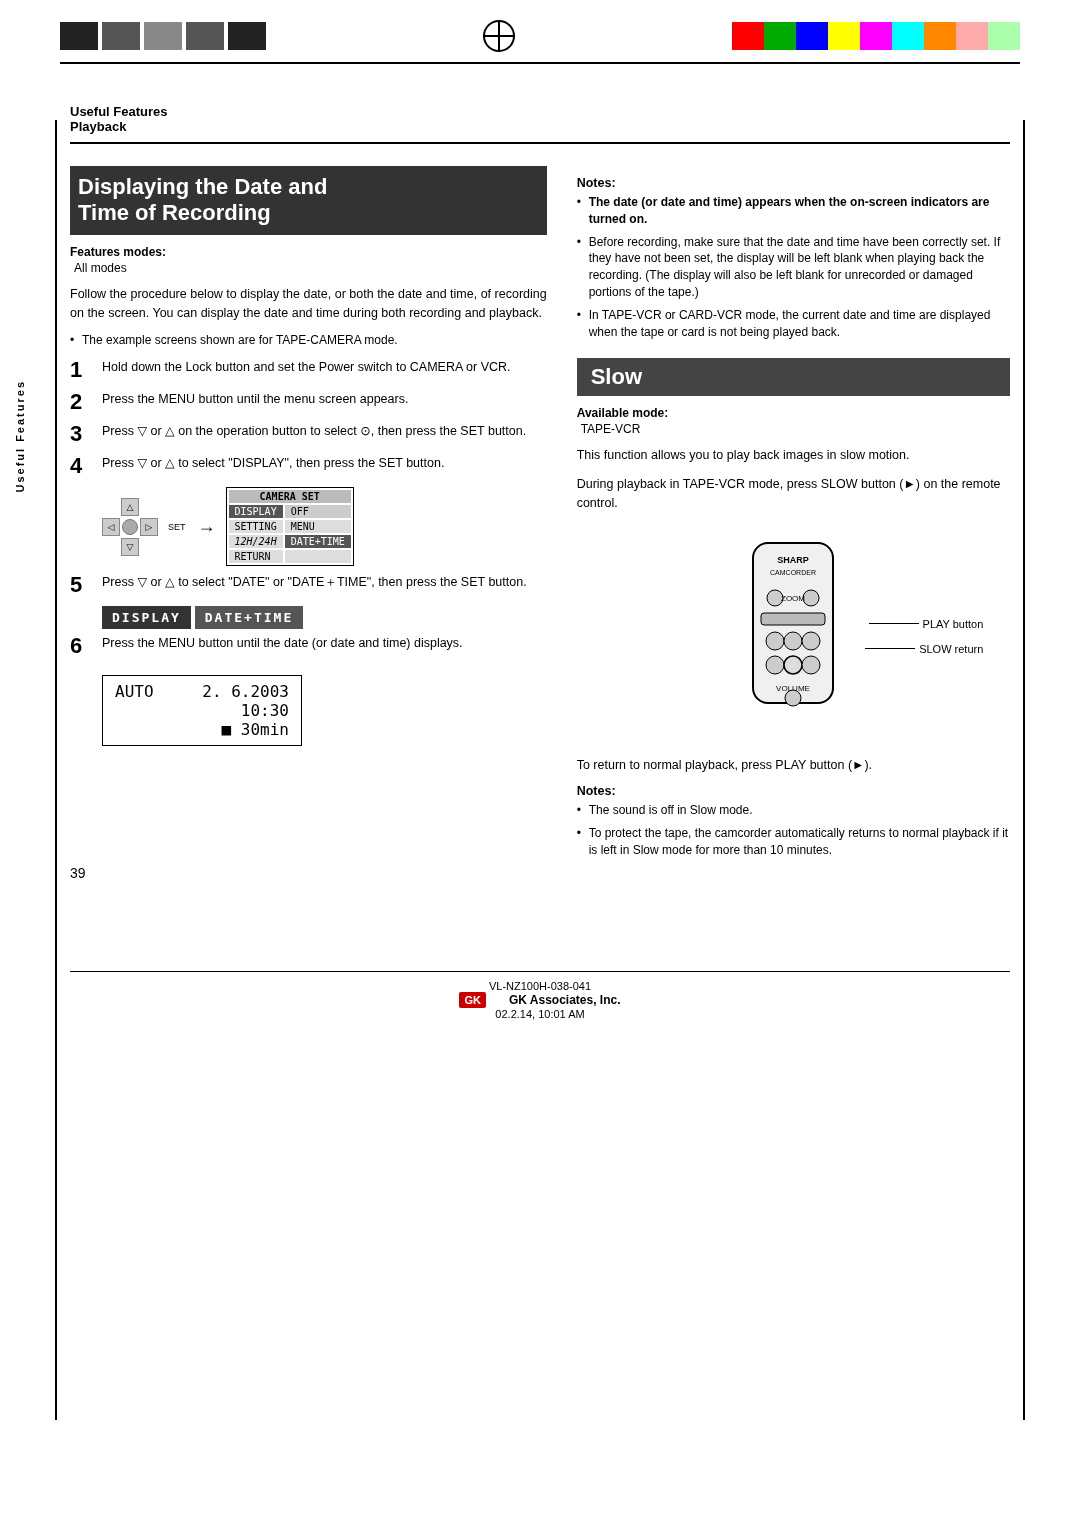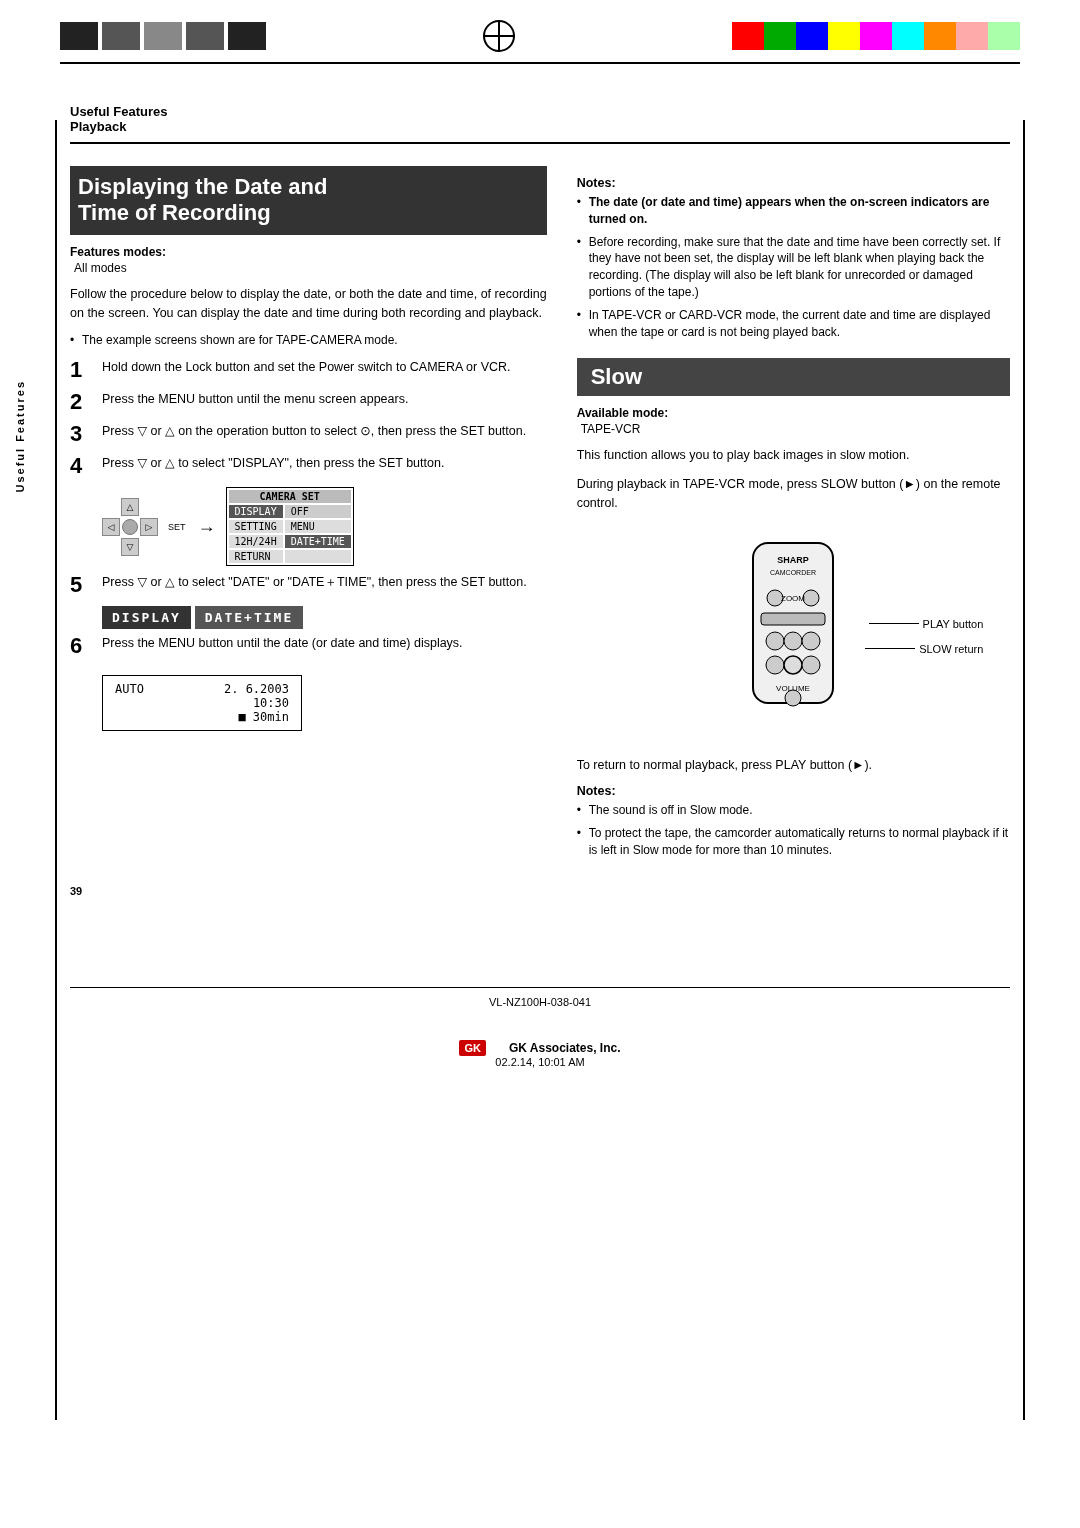--- a/index.html
+++ b/index.html
@@ -263,21 +263,20 @@
     }
     .footer-center {
       text-align: center;
     }
     .footer-logo {
       display: flex;
       align-items: center;
       gap: 23px;
       font-size: 12px;
       font-weight: bold;
-      margin-top: 32px;
     }
     .footer-logo-box {
       background: #c00;
       color: #fff;
       font-weight: bold;
       font-size: 11px;
       padding: 2px 5px;
       border-radius: 2px;
     }
 
@@ -407,21 +406,21 @@
               </tr>
               <tr>
                 <td style="background:#555;color:#fff;padding:1px 6px;">DISPLAY</td>
                 <td style="background:#ccc;padding:1px 6px;">OFF</td>
               </tr>
               <tr>
                 <td style="background:#ddd;padding:1px 6px;">SETTING</td>
                 <td style="background:#ddd;padding:1px 6px;">MENU</td>
               </tr>
               <tr>
-                <td style="background:#ddd;padding:1px 6px;">12H/24H</td>
+                <td style="background:#ddd;padding:1px 6px;font-style:italic;">12H/24H</td>
                 <td style="background:#555;color:#fff;padding:1px 6px;">DATE+TIME</td>
               </tr>
               <tr>
                 <td style="background:#ddd;padding:1px 6px;">RETURN</td>
                 <td style="background:#ddd;padding:1px 6px;"></td>
               </tr>
             </tbody>
               </table>
           </div>
         </div>
@@ -438,21 +437,21 @@
           <div style="background:#555;color:#fff;font-family:monospace;font-size:13px;font-weight:bold;letter-spacing:2px;padding:4px 10px;margin-left:4px;">DATE+TIME</div>
         </div>
 
         
         <div class="step-item">
           <div class="step-number">6</div>
           <div class="step-text">Press the MENU button until the date (or date and time) displays.</div>
         </div>
 
         
-        <div style="border:1px solid #000;margin:8px 0 8px 32px;padding:6px 12px;font-family:monospace;font-size:12px;display:inline-block;min-width:200px;">
+        <div style="border:1px solid #000;margin:8px 0 8px 32px;padding:6px 12px;font-family:monospace;font-size:16px;display:inline-block;min-width:200px;">
           <div style="display:flex;justify-content:space-between;">
             <span>AUTO</span>
             <span>2. 6.2003</span>
           </div>
           <div style="display:flex;justify-content:flex-end;">
             <span>10:30</span>
           </div>
           <div style="display:flex;justify-content:flex-end;">
             <span>■ 30min</span>
           </div>
@@ -526,21 +525,21 @@
 
       <div class="notes-section">
         <div class="notes-title">Notes:</div>
         <div class="note-item">The sound is off in Slow mode.</div>
         <div class="note-item">To protect the tape, the camcorder automatically returns to normal playback if it is left in Slow mode for more than 10 minutes.</div>
       </div>
 
     </div>
   </div>
 
-  <div style="margin-top:20px;margin-left:0;font-size:11px;font-weight:bold;">39</div>
+  <div style="margin-left:0;font-size:14px;font-weight:normal;">39</div>
 
 </div>
 
 <div class="footer">
   <div>VL-NZ100H-038-041</div>
   <div class="footer-center">
     <div class="footer-logo">
       <div class="footer-logo-box">GK</div>
       <span>GK Associates, Inc.</span>
     </div>

